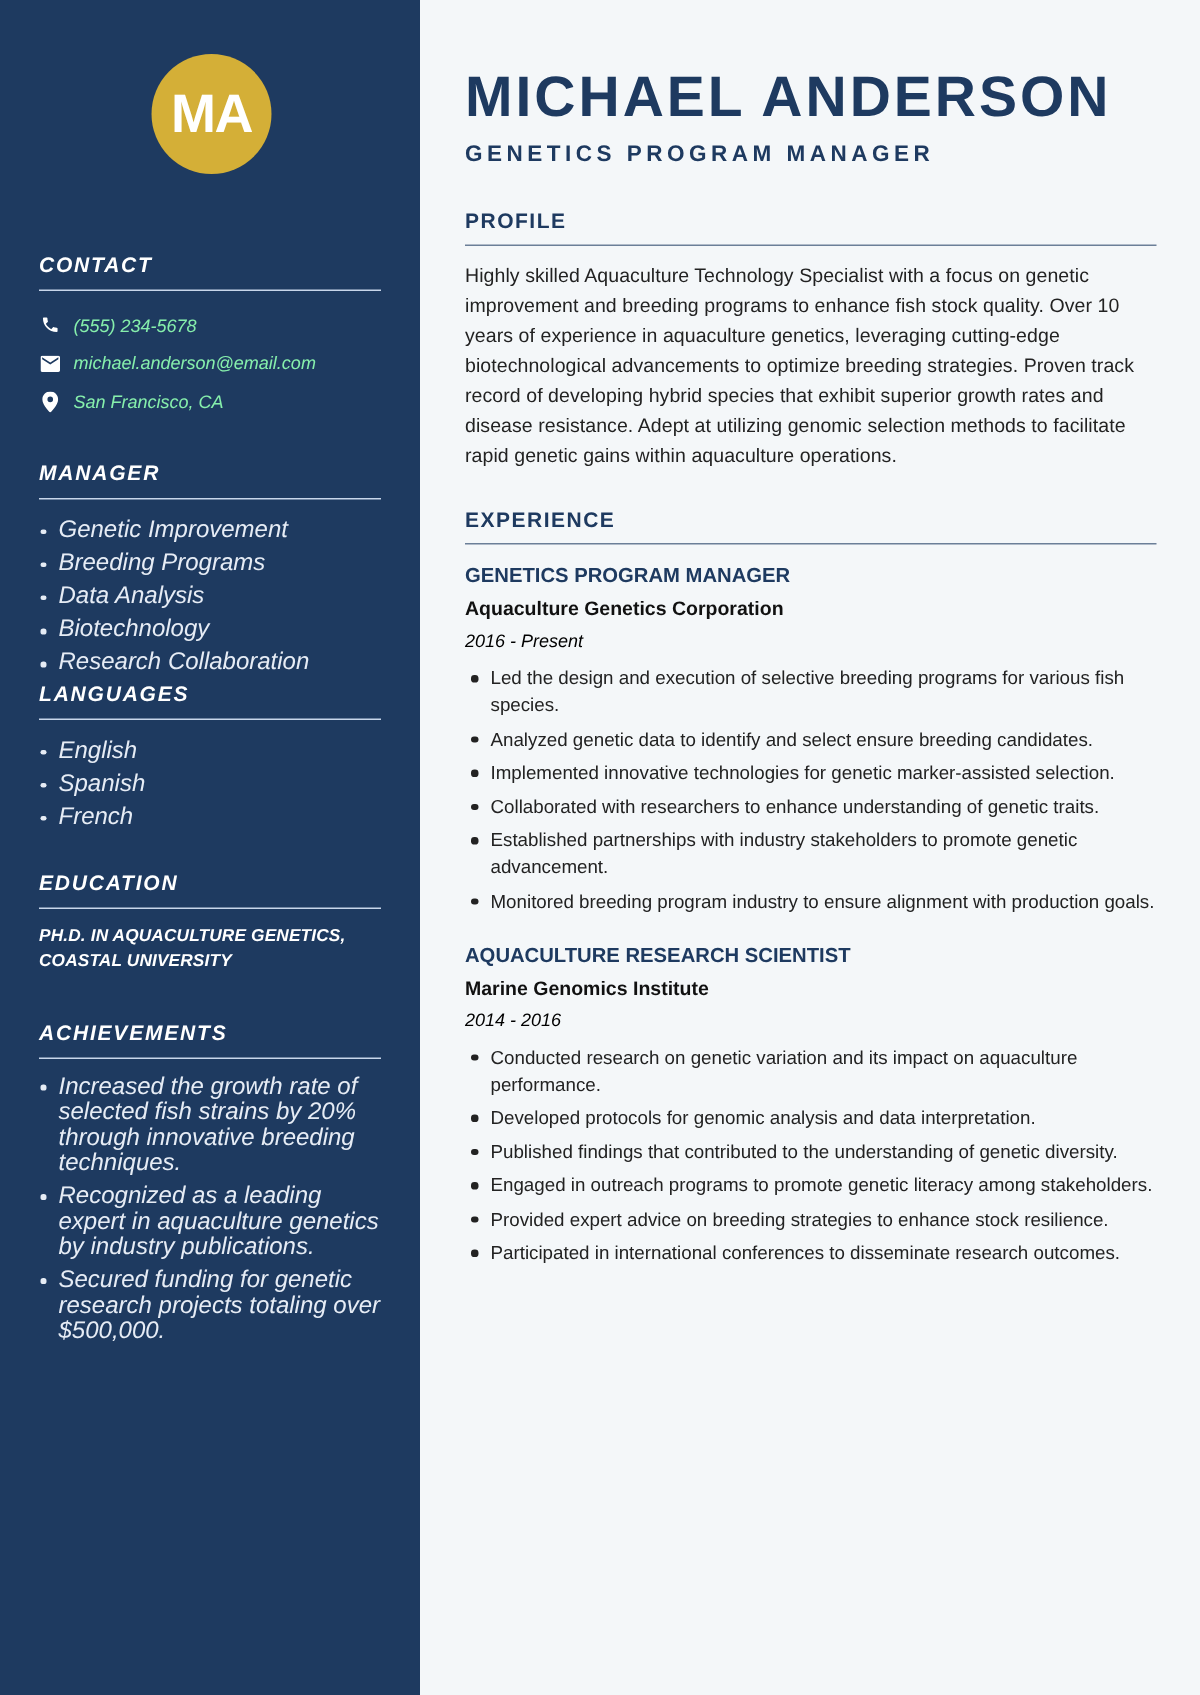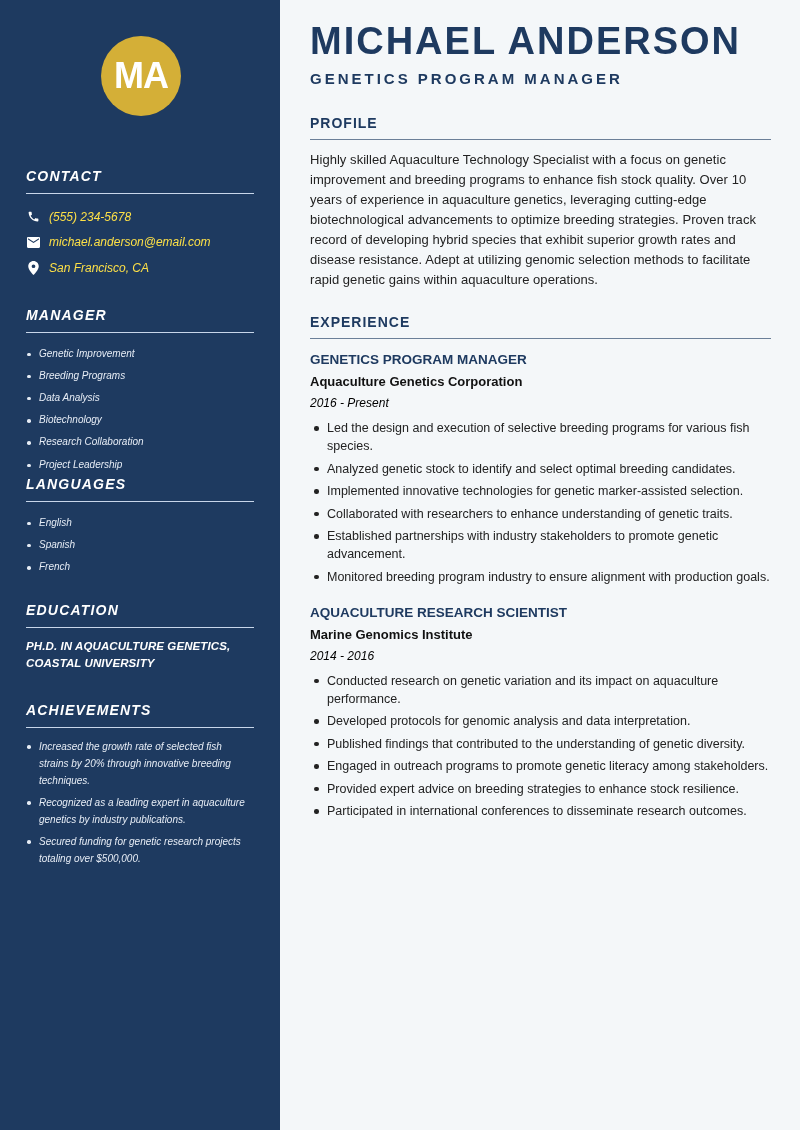--- a/index.html
+++ b/index.html
@@ -28,48 +28,48 @@
   .side-section { margin-top: 0; font-style: italic; }
   .side-heading {
     font-size: 14px; font-weight: bold; letter-spacing: 1.2px;
     color: #ffffff; padding-bottom: 9px;
     border-bottom: 1.5px solid #c8d6ea;
     margin-bottom: 10px;
   }
   .contact { margin-top: 52px; }
   .contact-row {
     display: flex; align-items: center;
-    font-size: 12px; color: #fde047; height: 25.5px;
+    font-size: 12px; color: #86efac; height: 25.5px;
   }
   .contact-row .ico {
     width: 14px; height: 14px; margin-right: 9px;
     display: inline-flex; align-items: center; justify-content: center;
   }
   .skills { margin-top: 26px; }
   .languages { }
   .education { margin-top: 24px; }
   .achievements { margin-top: 30px; }
   ul.side-list { list-style: none; }
   ul.side-list li {
     position: relative; padding-left: 13px;
-    font-size: 10px; color: #e6ecf5; line-height: 22.2px;
+    font-size: 16px; color: #e6ecf5; line-height: 22.2px;
   }
   ul.side-list li::before {
     content: ""; position: absolute; left: 1px; top: 10px;
     width: 3.5px; height: 3.5px; border-radius: 50%; background: #e6ecf5;
   }
   ul.ach-list li { line-height: 17px; margin-bottom: 5px; }
   ul.ach-list li::before { top: 7px; }
   .edu-text {
     font-size: 11.5px; font-weight: bold; color: #ffffff;
     line-height: 17px; letter-spacing: 0.1px; margin-top: 2px;
   }
 
   .main {
-    position: absolute; left: 310px; top: 16px; width: 461px;
+    position: absolute; left: 310px; top: 40px; width: 461px;
     color: #222;
   }
   .name {
     font-size: 38px; font-weight: bold; color: #1e3a60;
     letter-spacing: 2px; line-height: 50px;
   }
   .job-title {
     font-size: 15px; color: #1e3a60; letter-spacing: 3px;
     margin-top: 3px; line-height: 20px;
   }
@@ -146,21 +146,20 @@
   </section>
 
   <section class="side-section skills">
     <h3 class="side-heading">MANAGER</h3>
     <ul class="side-list">
       <li>Genetic Improvement</li>
       <li>Breeding Programs</li>
       <li>Data Analysis</li>
       <li>Biotechnology</li>
       <li>Research Collaboration</li>
-      <li>Project Leadership</li>
     </ul>
   </section>
 
   <section class="side-section languages">
     <h3 class="side-heading">LANGUAGES</h3>
     <ul class="side-list">
       <li>English</li>
       <li>Spanish</li>
       <li>French</li>
     </ul>
@@ -192,21 +191,21 @@
 
   <section class="experience">
     <h3 class="main-heading">EXPERIENCE</h3>
 
     <div class="job">
       <div class="job-role">GENETICS PROGRAM MANAGER</div>
       <div class="job-company">Aquaculture Genetics Corporation</div>
       <div class="job-dates">2016 - Present</div>
       <ul class="bullets">
         <li>Led the design and execution of selective breeding programs for various fish species.</li>
-        <li>Analyzed genetic stock to identify and select optimal breeding candidates.</li>
+        <li>Analyzed genetic data to identify and select ensure breeding candidates.</li>
         <li>Implemented innovative technologies for genetic marker-assisted selection.</li>
         <li>Collaborated with researchers to enhance understanding of genetic traits.</li>
         <li>Established partnerships with industry stakeholders to promote genetic advancement.</li>
         <li>Monitored breeding program industry to ensure alignment with production goals.</li>
       </ul>
     </div>
 
     <div class="job">
       <div class="job-role">AQUACULTURE RESEARCH SCIENTIST</div>
       <div class="job-company">Marine Genomics Institute</div>

